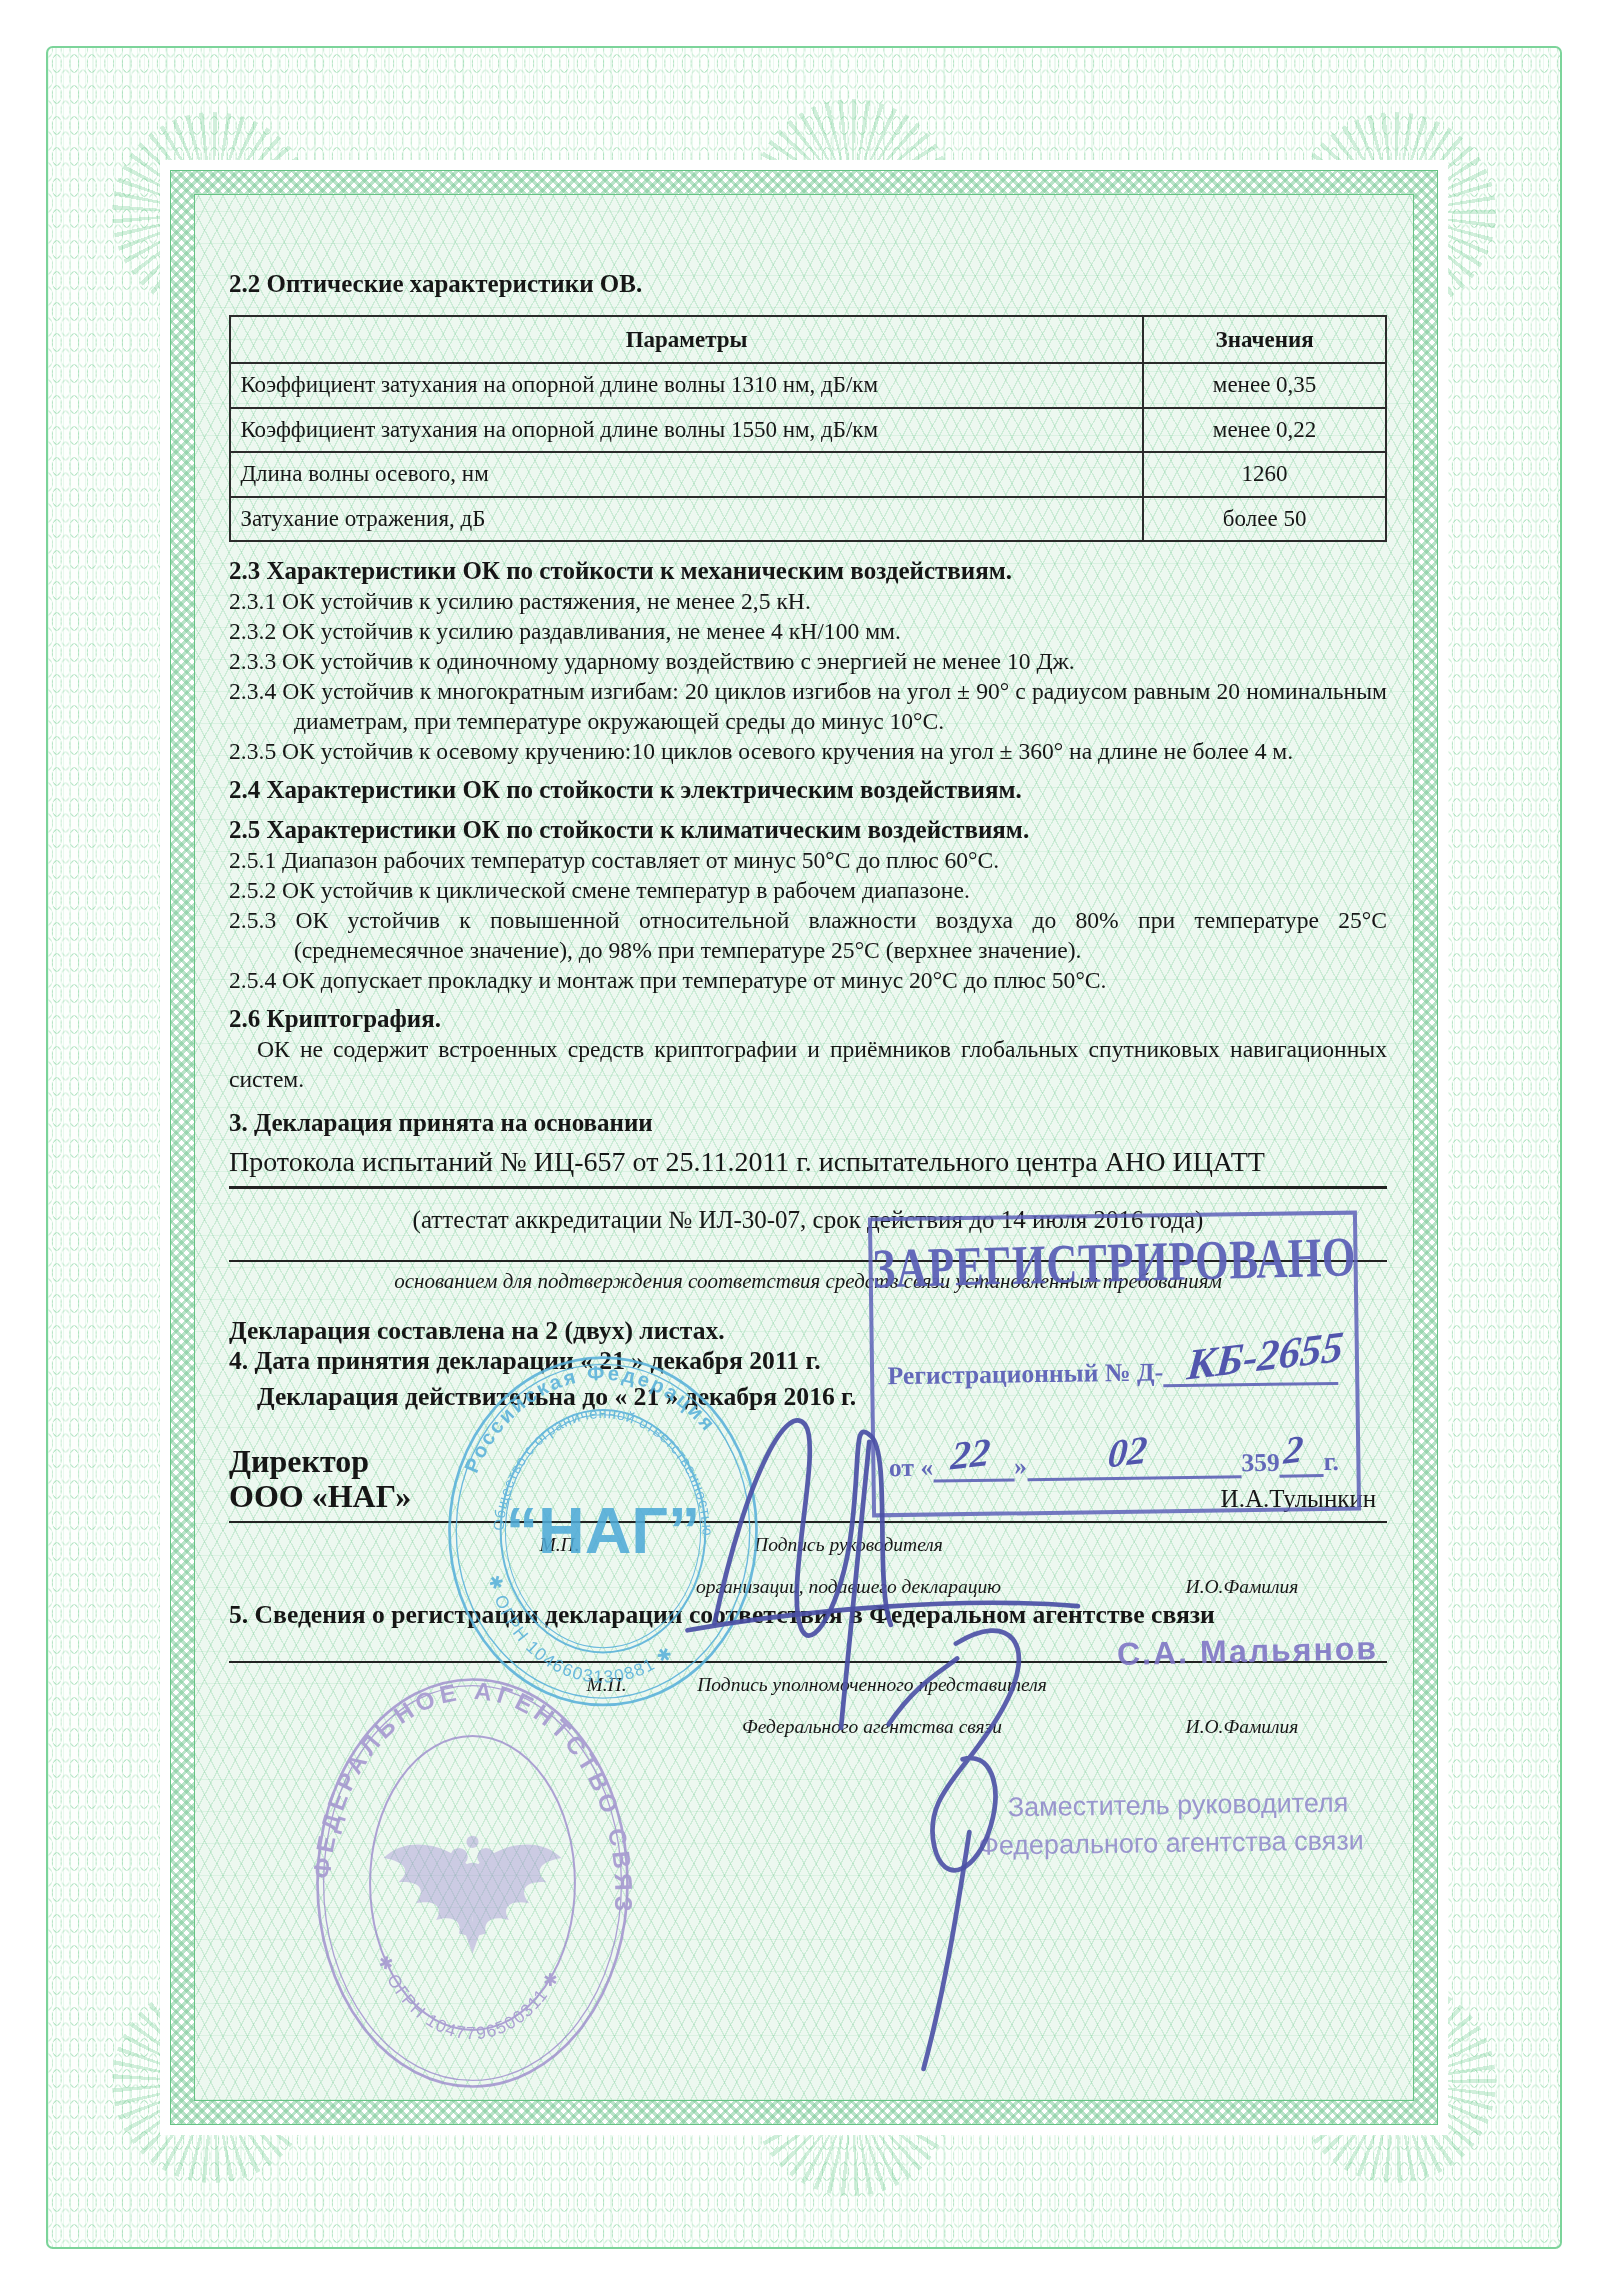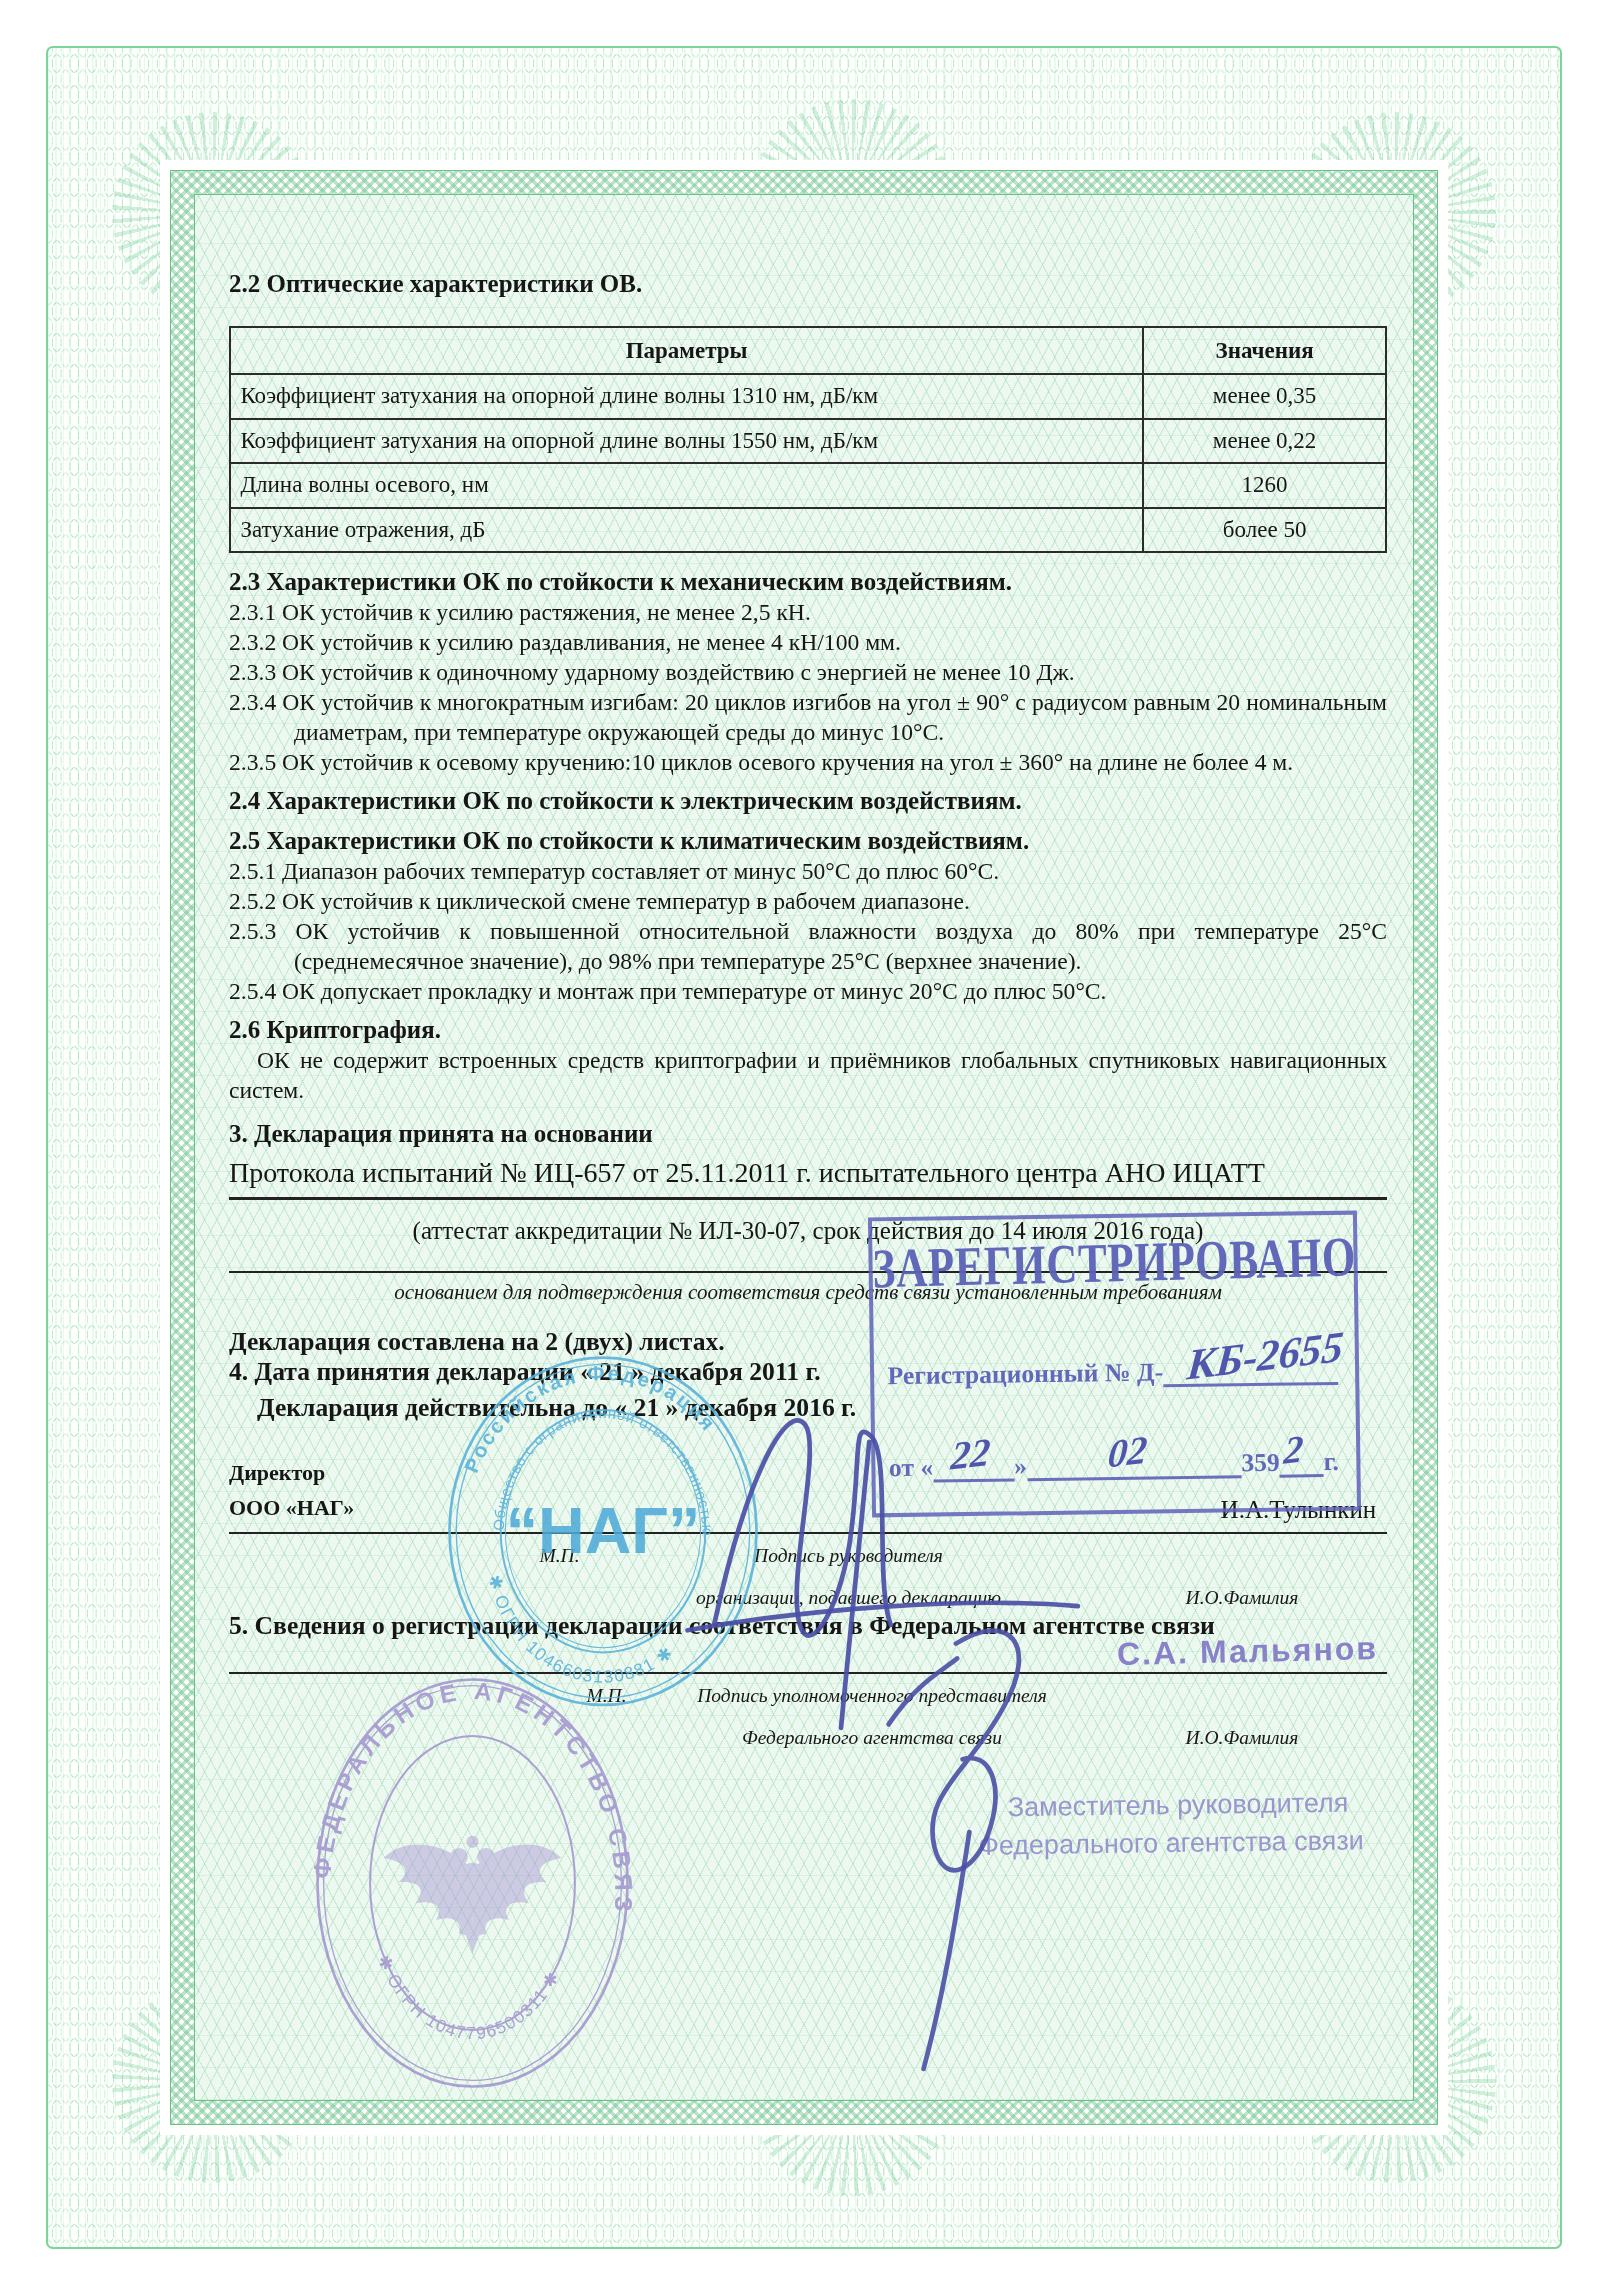--- a/index.html
+++ b/index.html
@@ -31,36 +31,36 @@
       repeating-linear-gradient(62deg, rgba(120,205,150,.28) 0 1.3px, transparent 1.3px 10.8px),
       repeating-linear-gradient(-62deg, rgba(120,205,150,.28) 0 1.3px, transparent 1.3px 10.8px),
       repeating-linear-gradient(0deg, rgba(120,205,150,.16) 0 1.3px, transparent 1.3px 32px);}
 
   
   .content{position:absolute;left:229px;right:221px;top:269px;font-size:23.6px;line-height:30px;z-index:3;}
   .h{font-weight:bold;font-size:25px;margin:0;}
   .p{margin:0;text-align:justify;}
   .hang{padding-left:65px;text-indent:-65px;}
   .indent{ text-indent:28px;}
-  table.spec{width:100%;border-collapse:collapse;margin-top:27px;border:2.7px solid #2b2b2b;}
+  table.spec{width:100%;border-collapse:collapse;margin-top:16px;border:2.7px solid #2b2b2b;}
   table.spec th,table.spec td{border:2px solid #2b2b2b;font-size:23px;}
   table.spec th{font-weight:bold;text-align:center;height:43px;}
   table.spec td{height:40px;padding:1.3px 9.4px;}
   table.spec td.val{text-align:center;padding:1.3px 2.7px;}
   .colparam{width:79%;} .colval{width:21%;}
   .rule{border-top:3.4px solid #222;height:0;margin-top:9.4px;}
   .rule.thin{border-top-width:2px;}
   .note{font-style:italic;text-align:center;font-size:21px;line-height:27px;margin-top:6.7px;}
   .center{text-align:center;}
   .big{font-size:28px;}
   .mt8{margin-top:5.4px;}.mt14{margin-top:9.4px;}.mt20{margin-top:13.5px;}.mt24{margin-top:16px;}
   .mt46{margin-top:31px;}.mt56{margin-top:38px;}.mt66{margin-top:44px;}.mt120{margin-top:81px;}
   .s4b{font-weight:bold;font-size:25.6px;margin:0;}
   .dirrow{display:flex;justify-content:space-between;align-items:flex-end;margin-top:32px;}
-  .dircol p{margin:0;font-weight:bold;font-size:22px;line-height:35px;}
+  .dircol p{margin:0;font-weight:bold;font-size:32px;line-height:35px;}
   .dirname{font-size:25px;padding-right:10.8px;}
   .caprow{display:flex;align-items:flex-start;margin-top:8px;font-style:italic;font-size:19.5px;line-height:27px;}
   .caprow .mp{width:81px;text-align:center;}
   .caprow .sp1{width:290px;} .caprow .sp1b{width:337px;}
   .caprow .capc{flex:1;text-align:center;}
   .caprow .capc .l2{margin-top:15px;}
   .caprow .io{width:290px;text-align:center;padding-top:42px;}
 
   
   .stamp-reg{position:absolute;left:870px;top:1214px;width:481px;height:292px;z-index:5;

